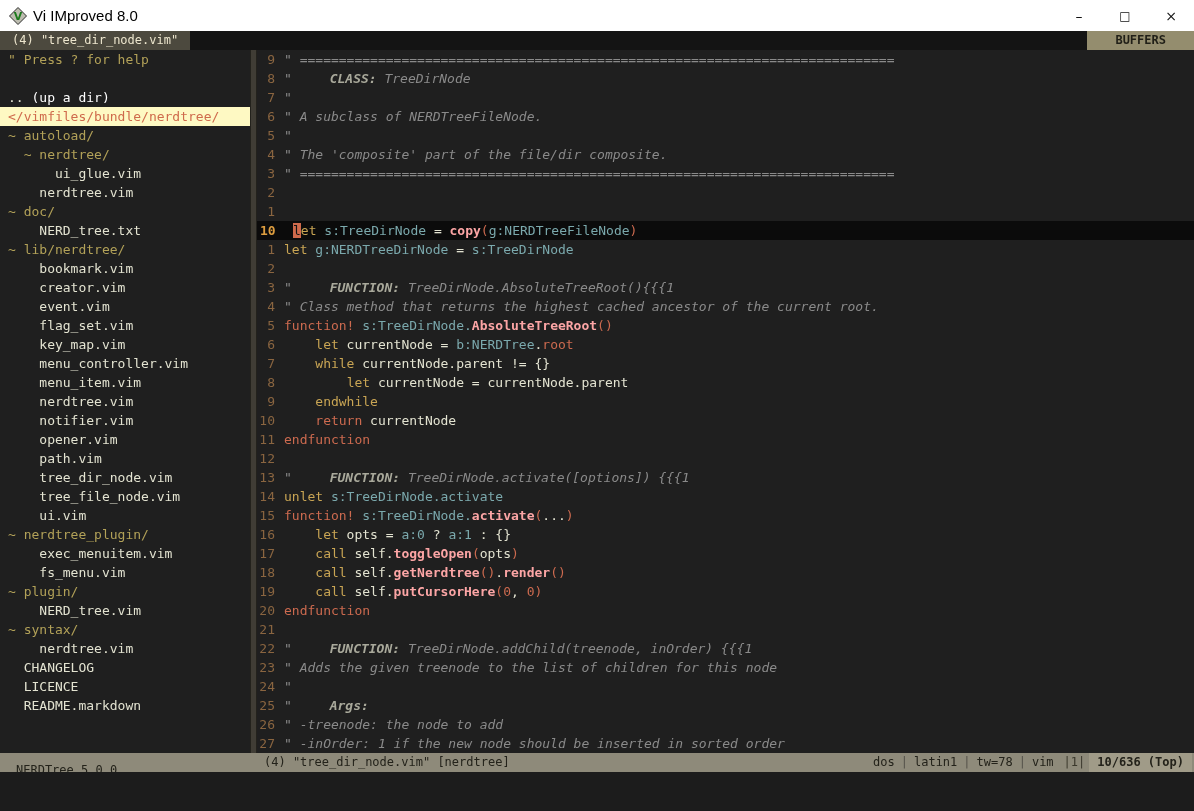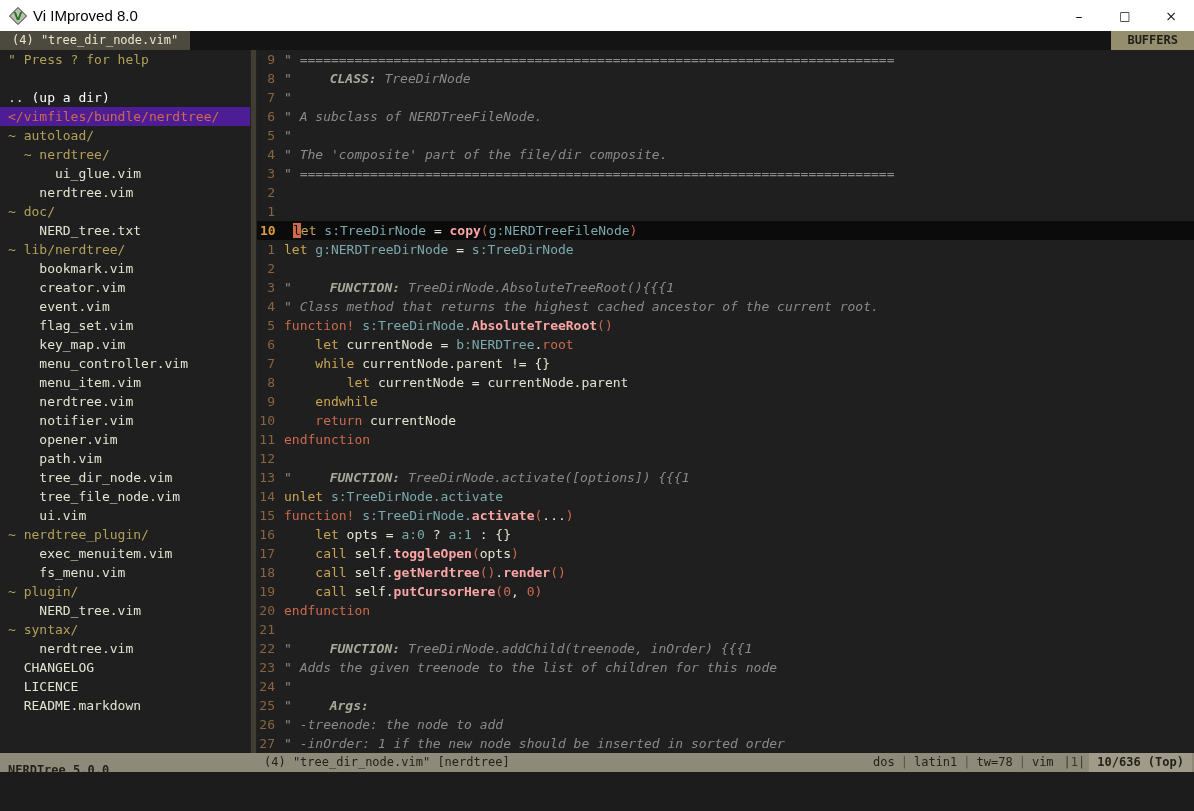--- a/index.html
+++ b/index.html
@@ -11,27 +11,27 @@
   .vim-icon { width:18px; height:18px; margin:0 6px 0 9px; flex-shrink:0; }
   .win-title { font-size:15px; color:#000; }
   .tb-spacer { flex:1; }
   .winbtn { width:46px; height:31px; display:flex; align-items:center; justify-content:center; color:#111; font-size:14px; font-family:"DejaVu Sans", sans-serif; cursor:default; }
   .winbtn.max { font-size:12px; }
 
   
   .tabline { height:19px; background:#141414; display:flex; align-items:stretch; flex-shrink:0; font-size:12px; line-height:19px; }
   .tab { background:#4c493e; color:#ece5cd; padding:0 12px; white-space:pre; }
   .tab-spacer { flex:1; }
-  .buffers { background:#948d6e; color:#201f17; padding:0 16px; font-weight:bold; }
+  .buffers { background:#948d6e; color:#201f17; padding:0 28px; font-weight:bold; }
 
   
   .main { height:703px; display:flex; flex-shrink:0; overflow:hidden; }
   .tree { width:250px; flex-shrink:0; font-size:13px; line-height:19px; overflow:hidden; }
   .trow { height:19px; white-space:pre; padding-left:8px; overflow:hidden; }
-  .tcursor { background:#4c1d95; }
+  .tcursor { background:#fef9c3; }
   .t-help  { color:#b2a158; }
   .t-updir { color:#ffffff; font-weight:normal; }
   .t-dir   { color:#b2a158; }
   .t-file  { color:#e3e3d1; }
   .t-root  { color:#cf6a4c; }
 
   .vsep { width:7px; flex-shrink:0; background:#403d35; border-left:1px solid #23221c; border-right:1px solid #23221c; }
 
   .editor { flex:1; font-size:13px; line-height:19px; overflow:hidden; background:#1f1f1f; }
   .row { display:flex; height:19px; overflow:hidden; }
@@ -45,21 +45,21 @@
   .s-r   { color:#cc6a4f; }
   .s-v   { color:#7ba9ad; }
   .s-f   { color:#fca5a5; font-weight:bold; }
   .s-n   { color:#e3e3d1; }
   .s-num { color:#cc6a4f; }
   .s-p   { color:#cc6a4f; }
   .s-cur { background:#cf6a4c; color:#141414; }
 
   
   .statusline { height:19px; background:#8e8a7a; color:#23221a; display:flex; align-items:center; font-size:12px; line-height:19px; flex-shrink:0; white-space:pre; }
-  .sl-left { width:250px; flex-shrink:0; padding-left:8px; font-weight:bold; overflow:hidden;margin-top:16px; }
+  .sl-left { width:250px; flex-shrink:0; padding-left:16px; font-weight:normal; overflow:hidden;margin-top:16px; }
   .sl-center { padding-left:14px; }
   .sl-spacer { flex:1; }
   .sl-flags { display:flex;margin-left:16px; }
   .sl-flag { padding:0 6px; }
   .sl-pipe { color:#55524a; }
   .sl-win { color:#3a382c; padding:0 4px; }
   .sl-pos { font-weight:bold; background:#a09b88; padding:0 8px; margin-right:2px; }
 
   .cmdline { flex:1; background:#1c1c1c; }
 </style>

